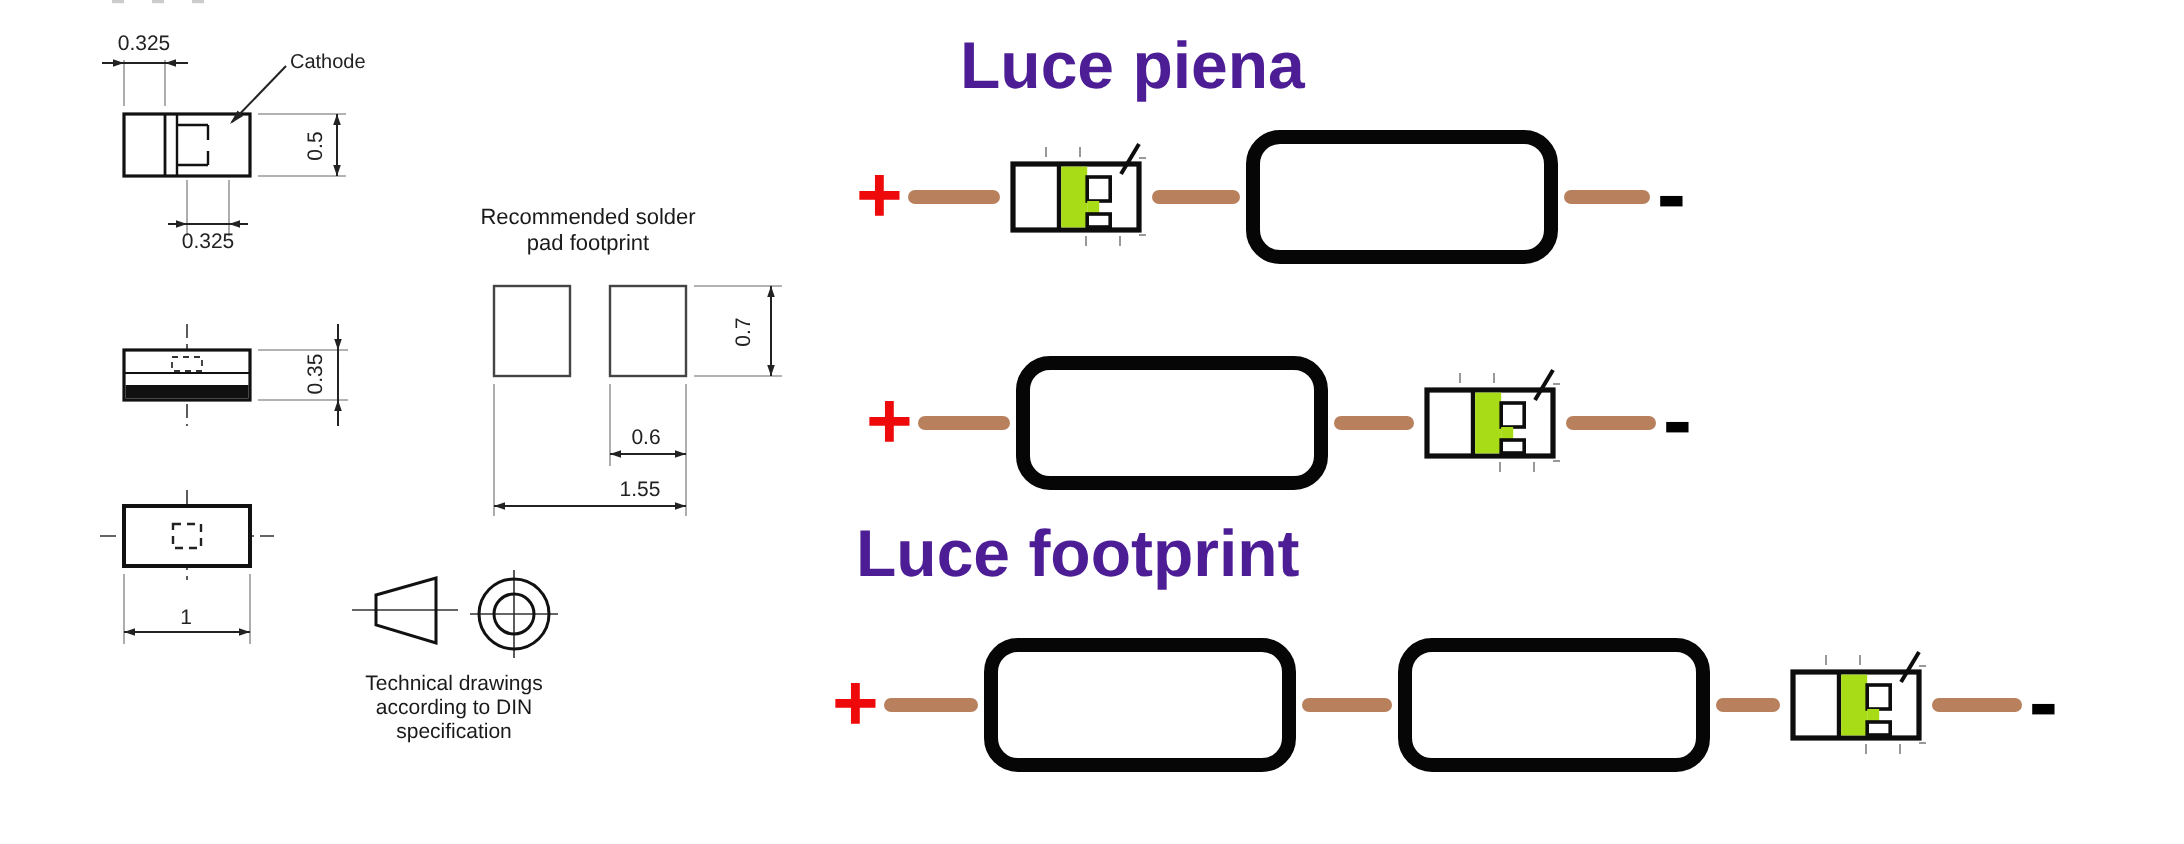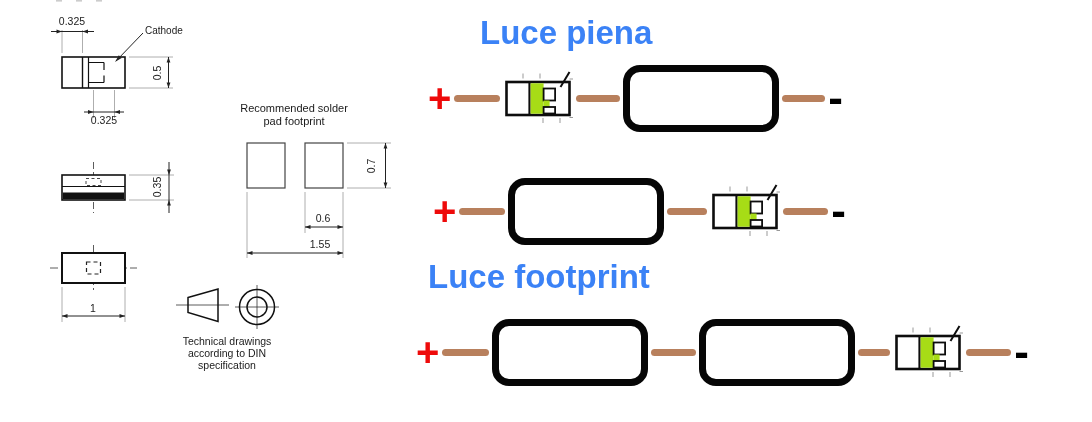--- a/index.html
+++ b/index.html
@@ -5,21 +5,21 @@
   html,body{margin:0;padding:0;background:#fff;}
   .stage{position:relative;width:1092px;height:422px;background:#ffffff;
          font-family:"Liberation Sans",sans-serif;overflow:hidden;
          --wire:#b8805d; --green:#a7dc16; --red:#ee0a0a;}
   svg text{font-family:"Liberation Sans",sans-serif;}
   .dim{font-size:10.5px;fill:#222222;}
   .lbl{font-size:10px;fill:#222222;}
   .note{font-size:10.5px;fill:#1a1a1a;}
   .ftitle{font-size:11px;fill:#1a1a1a;}
   .ledgreen{fill:var(--green);}
-  .section-title{position:absolute;font-weight:bold;font-size:33px;line-height:1;color:#3b82f6;}
+  .section-title{position:absolute;font-weight:bold;font-size:33px;line-height:1;color:#4c1d95;}
   .circuit-row{position:absolute;display:flex;align-items:center;gap:3px;height:72px;}
   .wire{height:7px;border-radius:3.5px;background:var(--wire);flex:0 0 auto;}
   .resistor{width:142px;height:53px;border:7px solid #060606;border-radius:17px;
             background:#fff;flex:0 0 auto;}
   .sign{font-weight:bold;line-height:1;flex:0 0 auto;}
   .plus{color:var(--red);font-size:40px;}
   .minus{color:#000;font-size:44px;}
 </style>
 </head>
 <body>

